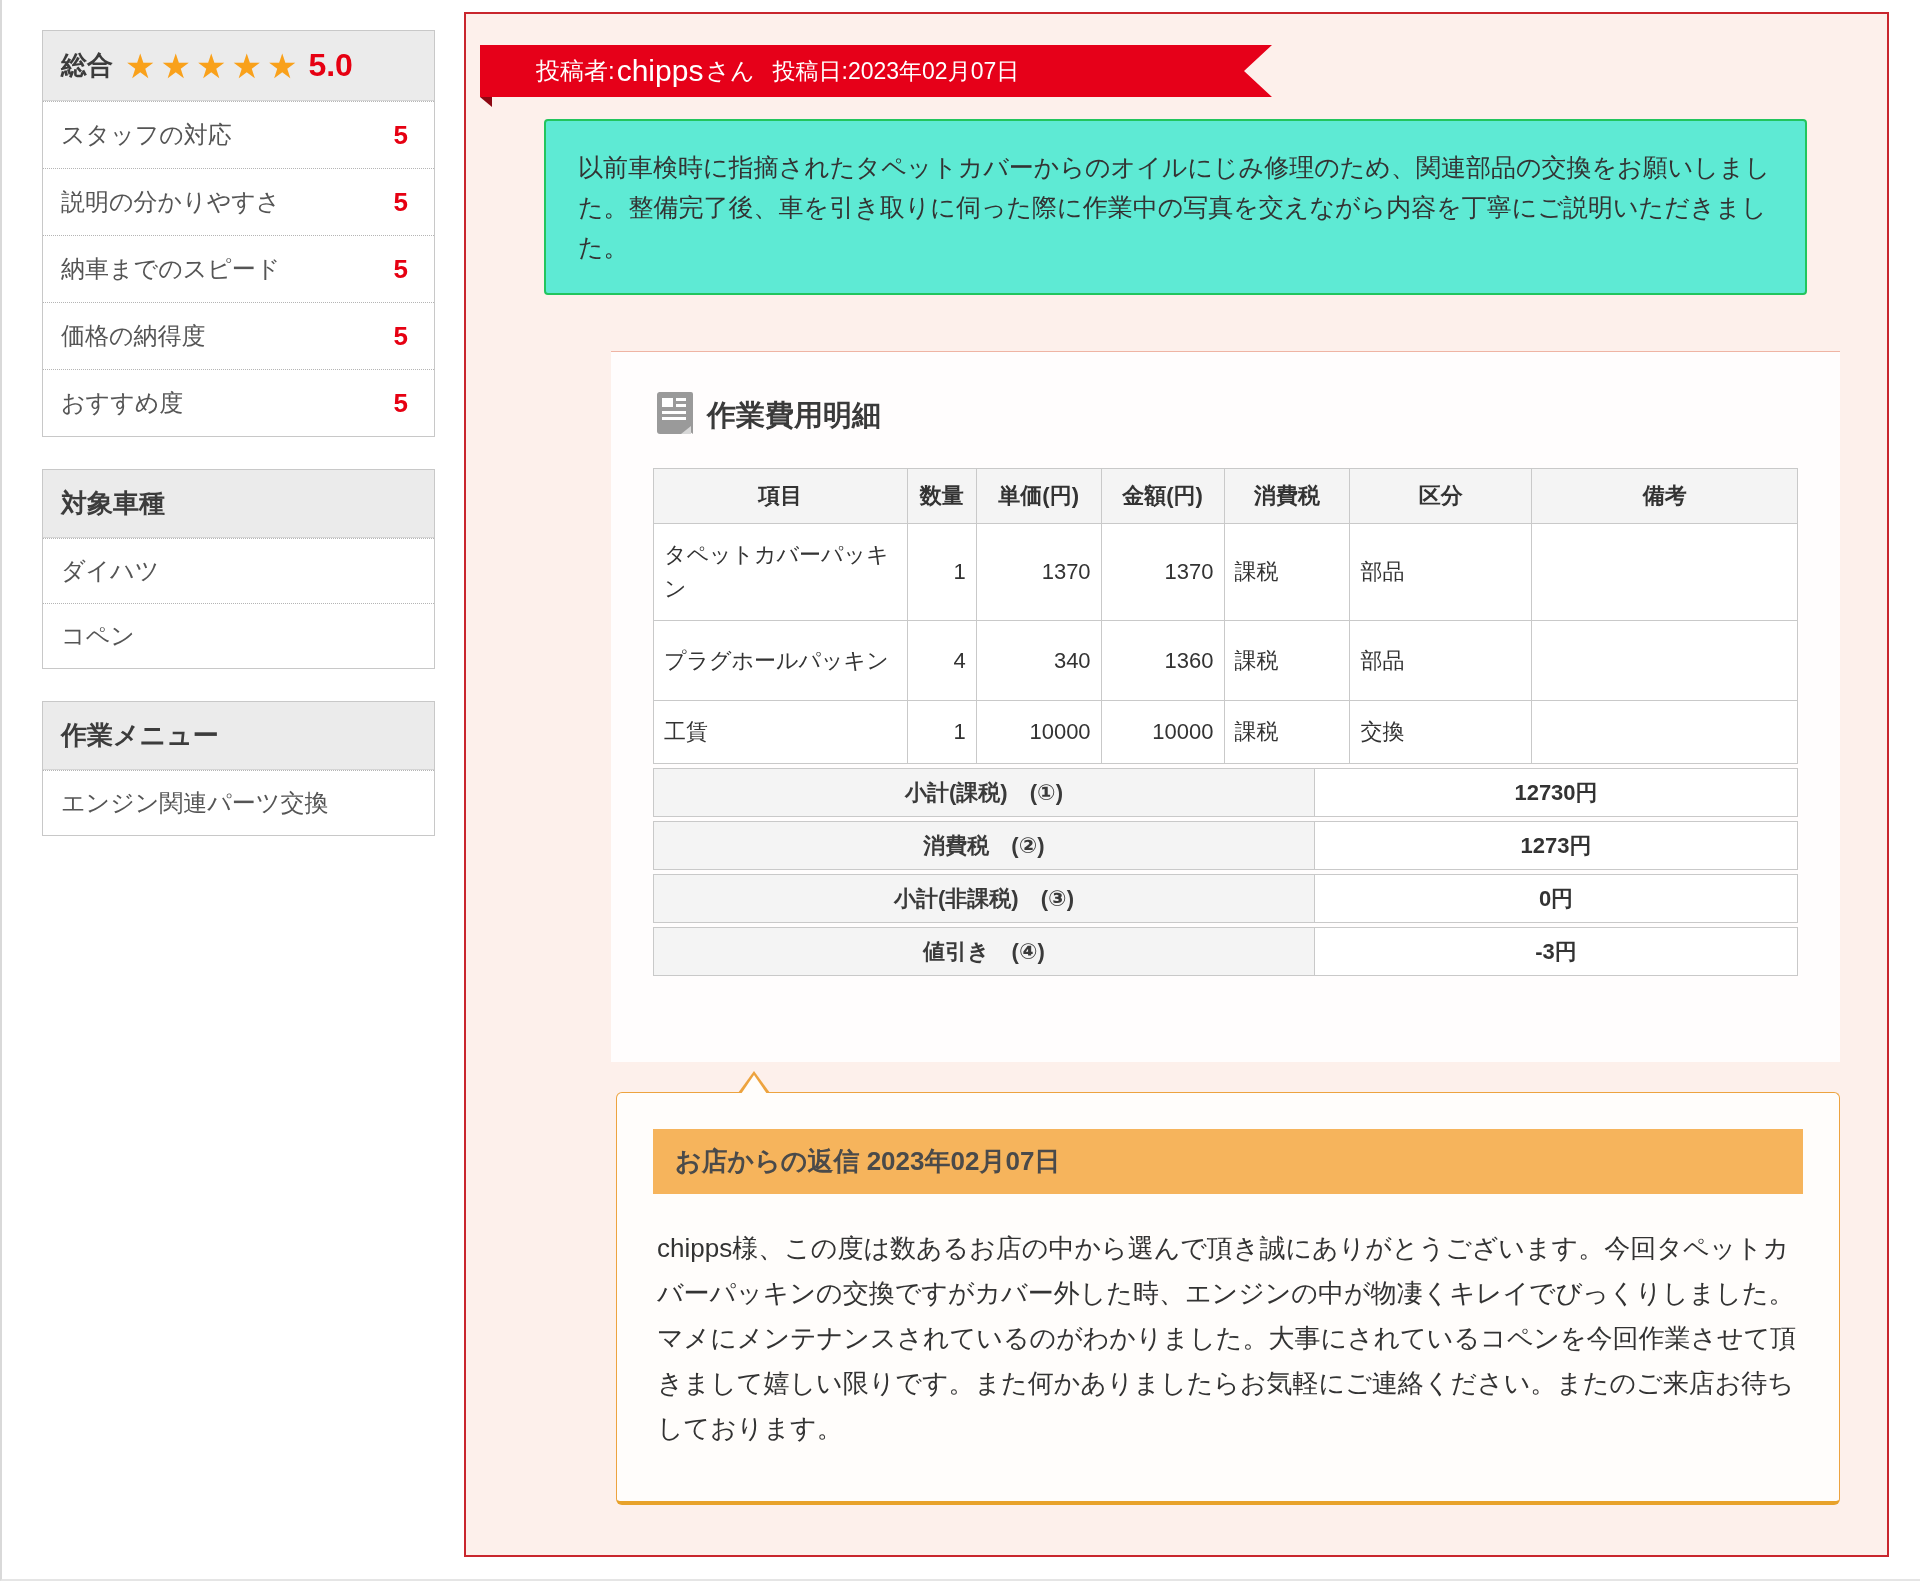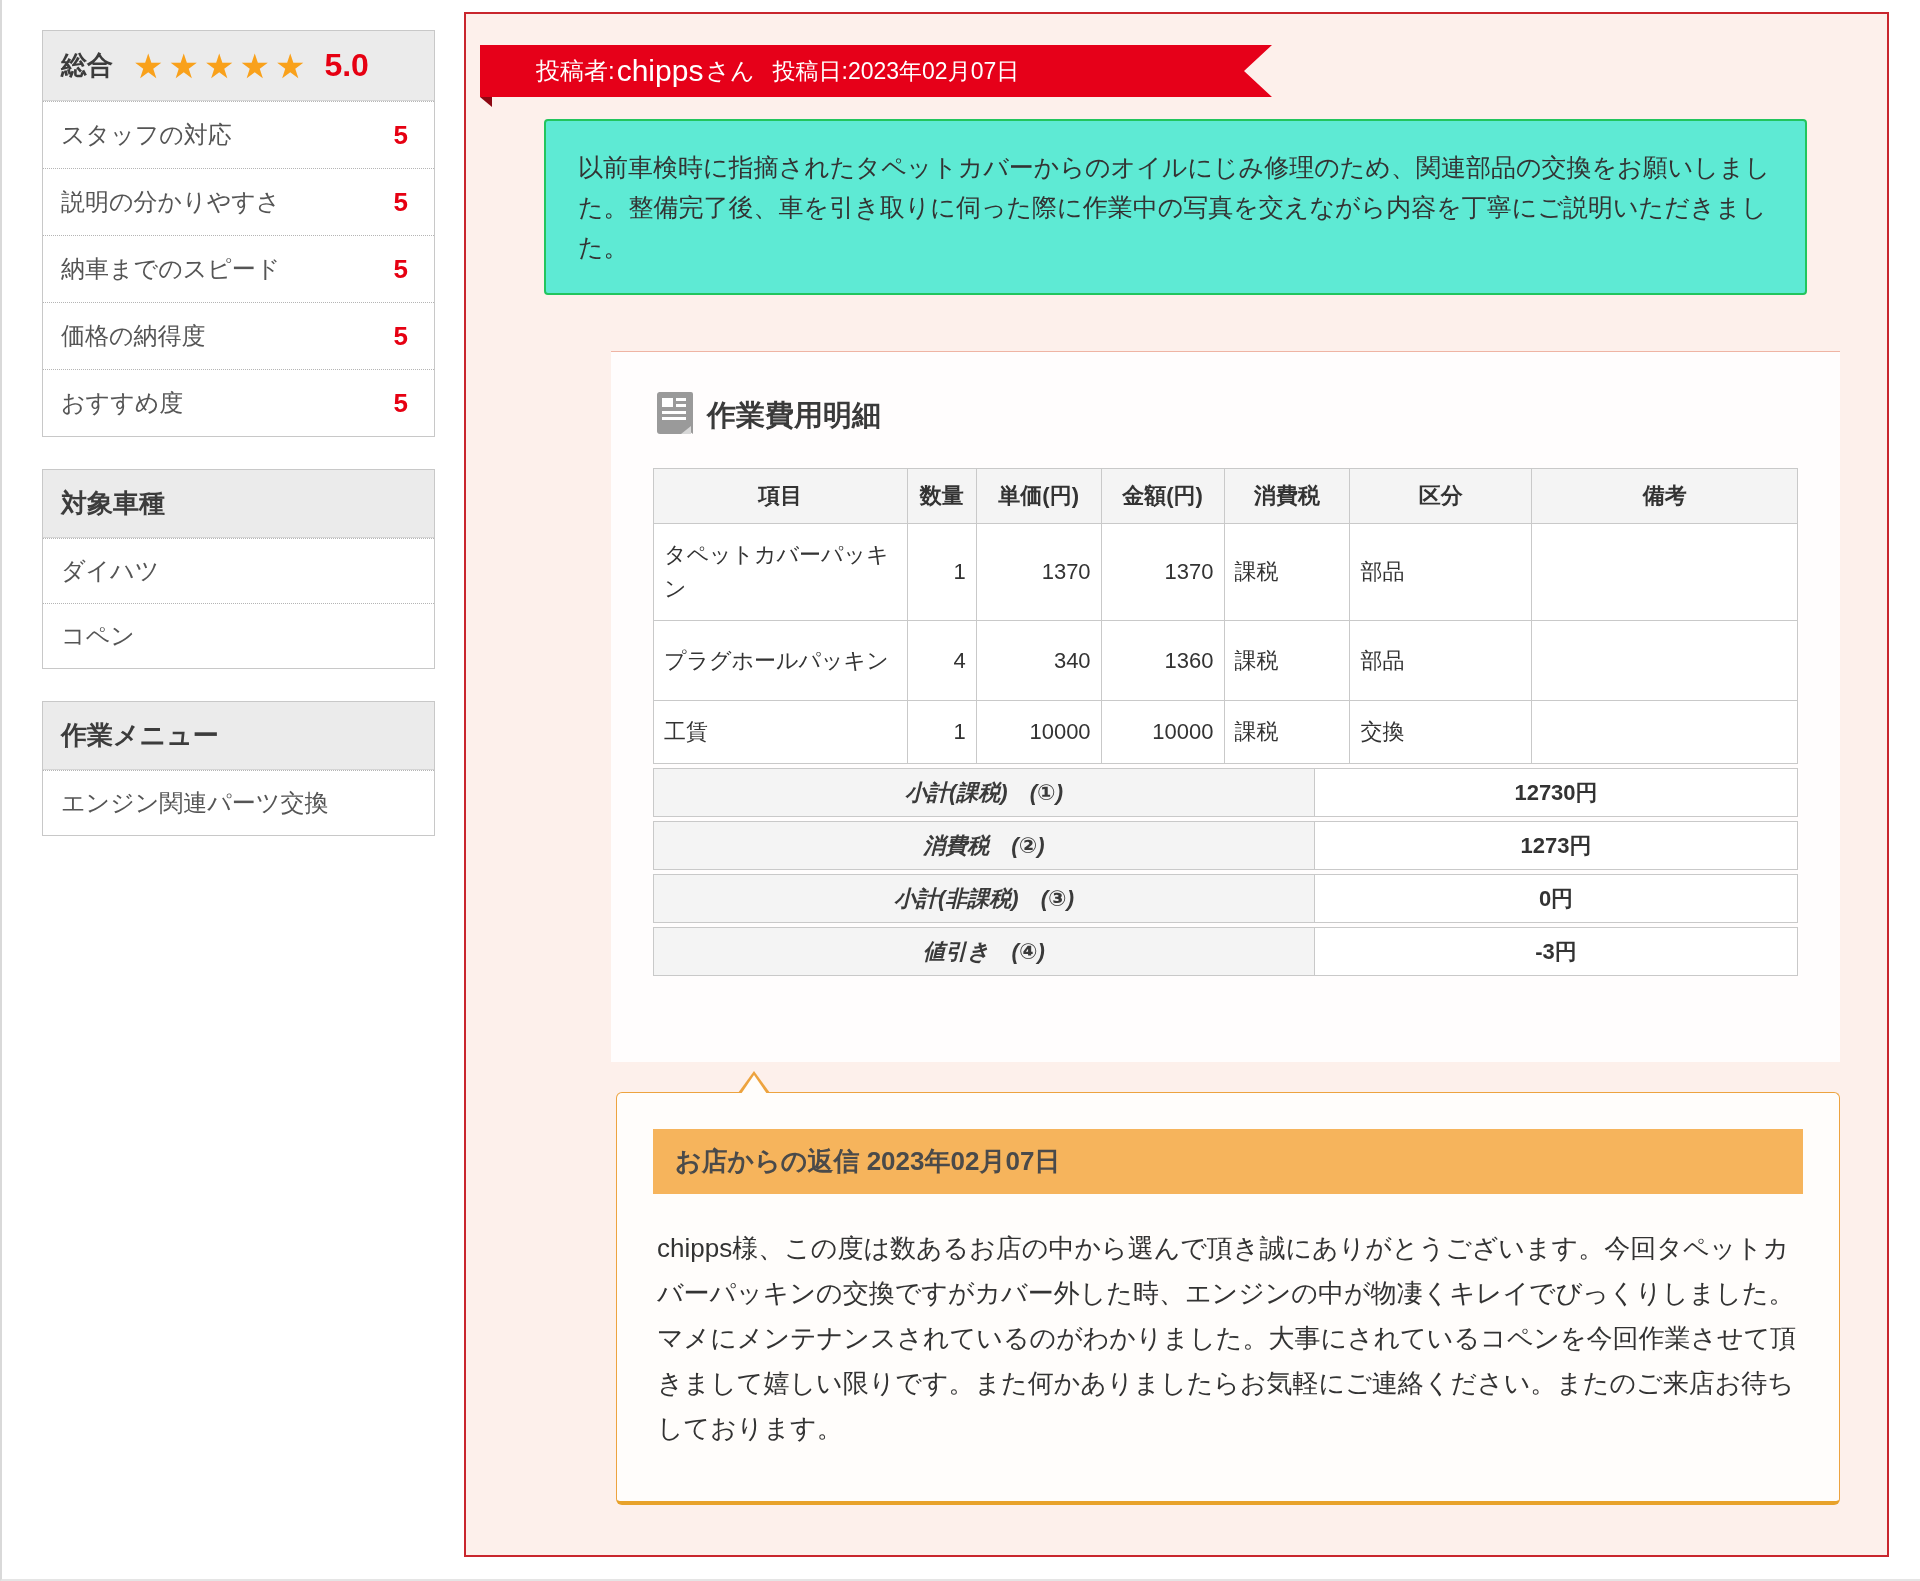--- a/index.html
+++ b/index.html
@@ -6,21 +6,21 @@
   html,body { width:1920px; height:1581px; background:#fff;
     font-family:"Liberation Sans","DejaVu Sans",sans-serif; color:#333; }
   .page { position:relative; width:1920px; height:1581px; border-left:2px solid #d9d9d9;
     border-bottom:2px solid #e5e5e5; overflow:hidden; }
 
   
   .sidebar { position:absolute; left:40px; top:30px; width:393px; }
   .side-box { border:1px solid #c8c8c8; background:#fff; margin-bottom:32px; }
   .side-head { background:#ebebeb; padding:16px 18px; font-weight:bold; font-size:26px; color:#3c3c3c;
     display:flex; align-items:center; border-bottom:1px solid #d5d5d5; }
-  .overall-head { display:flex; align-items:center; gap:14px; }
+  .overall-head { display:flex; align-items:center; gap:6px; }
   .stars { color:#f9a11b; font-size:34px; letter-spacing:5px; line-height:1; margin-left:6px; }
   .overall-score { color:#e60012; font-size:32px; font-weight:bold; }
   .rate-row { display:flex; justify-content:space-between; align-items:center;
     padding:17px 26px 17px 18px; font-size:24px; color:#555; border-top:1px dotted #b5b5b5; }
   .rate-row:first-of-type { border-top:none; }
   .rate-val { color:#e60012; font-weight:bold; font-size:26px; }
   .side-item { padding:16px 18px; font-size:24px; color:#555; border-top:1px dotted #b5b5b5; }
   .side-item:first-of-type { border-top:none; }
 
   
@@ -58,21 +58,21 @@
   td.c-item { text-align:left; padding-left:12px; line-height:34px; }
   td.c-num  { text-align:right; padding-right:12px; }
   td.c-left { text-align:left; padding-left:10px; }
   tr.r-tall td { height:80px; }
   tr.r-short td { height:54px; }
 
   
   .sum-row { display:flex; width:1145px; margin-top:4px; }
   .sum-label { flex:0 0 662px; background:#f4f4f4; border:1px solid #c9c9c9;
     display:flex; align-items:center; justify-content:center; height:49px;
-    font-size:22px; font-weight:bold; color:#3a3a3a;font-style:italic; }
+    font-size:22px; font-weight:bold; color:#3a3a3a; }
   .sum-value { flex:1; background:#fff; border:1px solid #c9c9c9; border-left:none;
     display:flex; align-items:center; justify-content:center; height:49px;
     font-size:22px; font-weight:600; color:#333; }
 
   
   .bubble-wrap { position:relative; margin:30px 47px 0 150px; }
   .bubble-tail { position:absolute; left:122px; top:-21px; width:0; height:0;
     border-left:16px solid transparent; border-right:16px solid transparent;
     border-bottom:22px solid #eda33f; }
   .bubble-tail-inner { position:absolute; left:125px; top:-17px; width:0; height:0;

